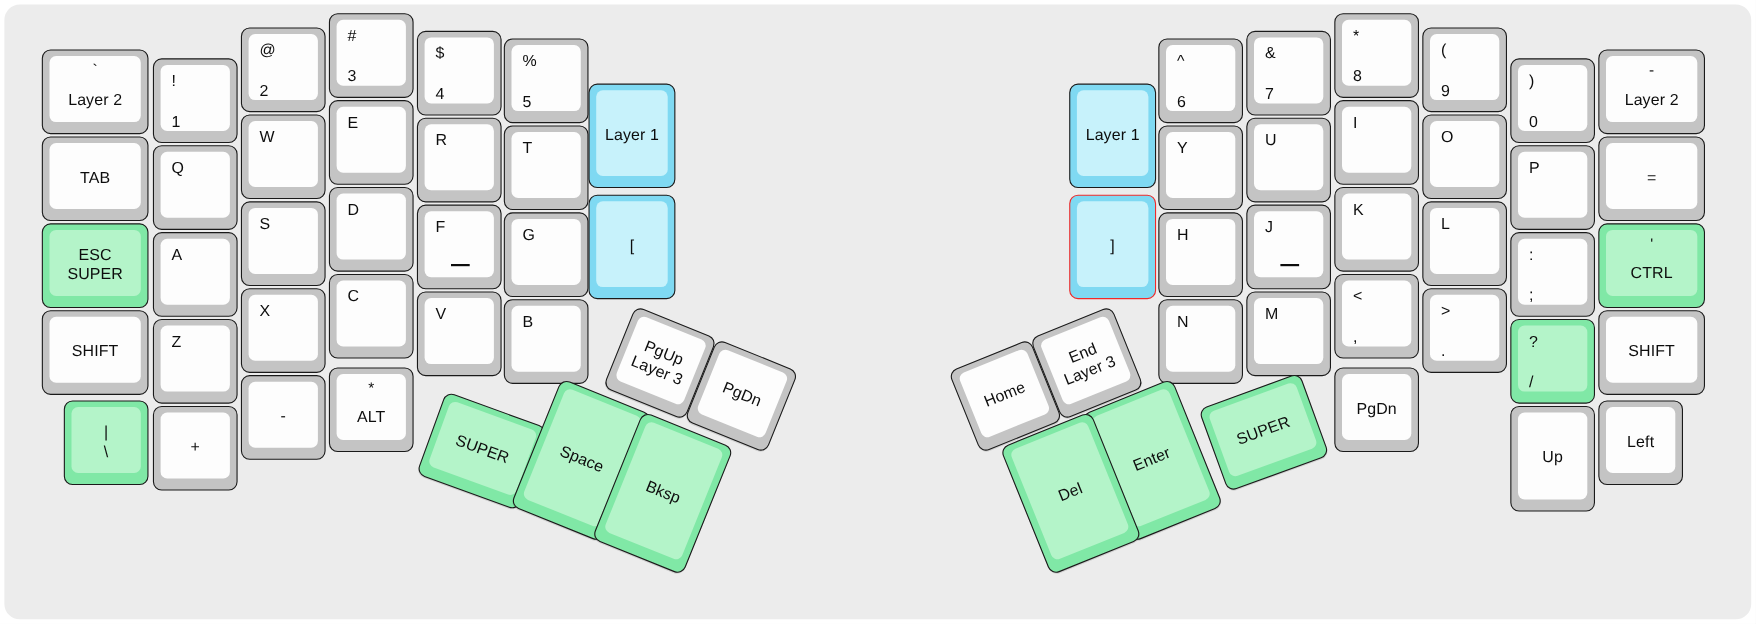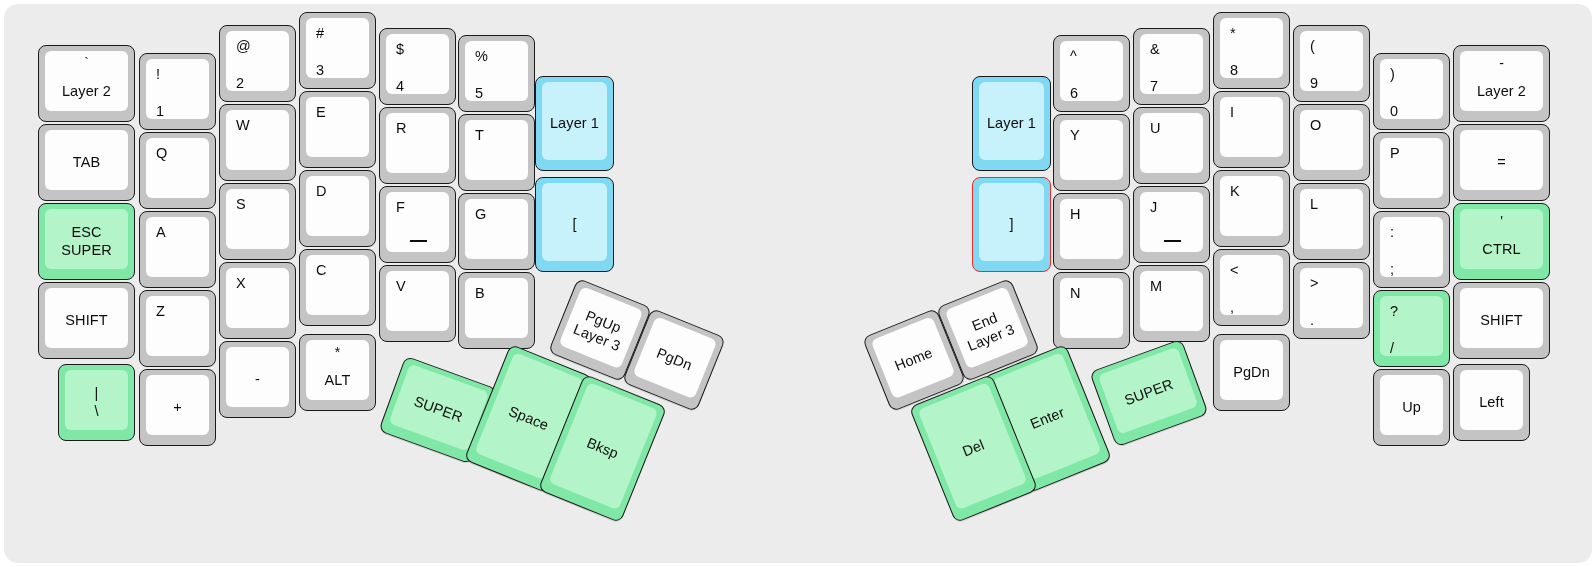--- a/index.html
+++ b/index.html
@@ -339,21 +339,21 @@
         <div class="legend"><span class="base">P</span></div>
       </div>
       <div class="key lt" style="left: 1373px; top: 211px; width: 77px; height: 77px; z-index: 67;">
         <div class="cap"></div>
         <div class="legend"><span class="shift">:</span><span class="base">;</span></div>
       </div>
       <div class="key green lt" style="left: 1373px; top: 290px; width: 77px; height: 77px; z-index: 68;">
         <div class="cap"></div>
         <div class="legend"><span class="shift">?</span><span class="base">/</span></div>
       </div>
-      <div class="key" style="left: 1373px; top: 369px; width: 77px; height: 77px; z-index: 69;">
+      <div class="key" style="left: 1373px; top: 369px; width: 77px; height: 96px; z-index: 69;">
         <div class="cap"></div>
         <div class="legend">Up</div>
       </div>
       <div class="key withtick" style="left: 1453px; top: 45px; width: 97px; height: 77px; z-index: 70;">
         <div class="cap"></div>
         <div class="tick">-</div>
         <div class="legend">Layer 2</div>
       </div>
       <div class="key" style="left: 1453px; top: 124px; width: 97px; height: 77px; z-index: 71;">
         <div class="cap"></div>

